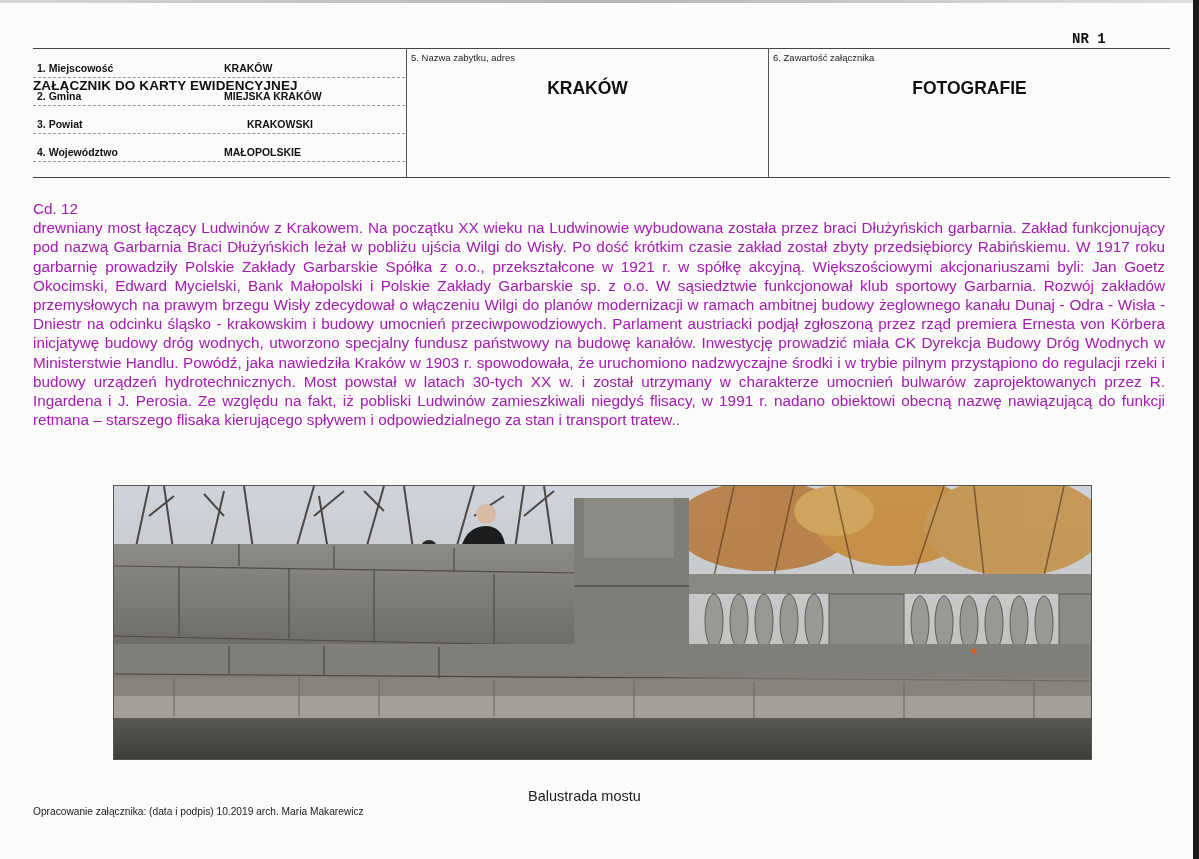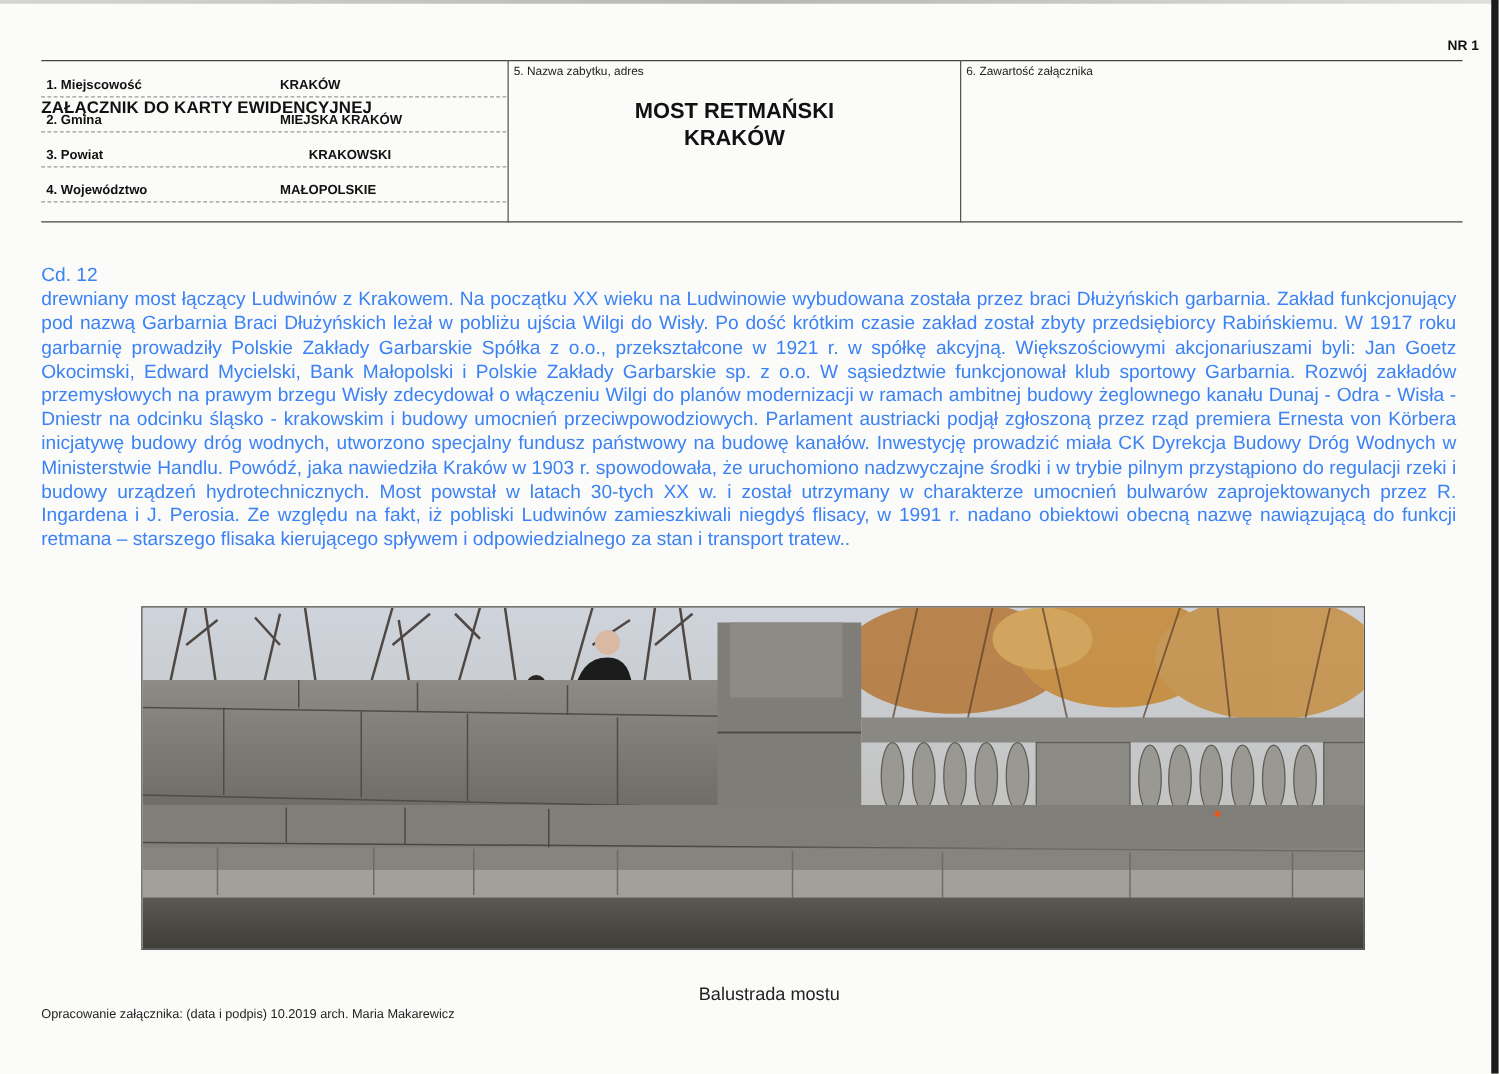--- a/index.html
+++ b/index.html
@@ -3,40 +3,40 @@
   <meta charset="utf-8">
   <style>
     * { box-sizing: border-box; margin: 0; padding: 0; }
     html, body { width: 1199px; height: 859px; background: #fbfbf9; overflow: hidden; }
     body { font-family: "Liberation Sans", sans-serif; color: #111; position: relative; }
 
     .right-edge { position: absolute; right: 0; top: 0; width: 6px; height: 859px; background: #1a1a1a; }
     .top-edge { position: absolute; left: 0; top: 0; width: 1199px; height: 3px; background: linear-gradient(to right, #bbb, #888, #ccc); opacity: 0.6; }
 
     .doc-title { position: absolute; left: 33px; top: 30px; font-size: 13.5px; font-weight: bold; letter-spacing: 0.1px; margin-top: 48px; }
-    .doc-nr { position: absolute; left: 1158px; top: 31px; font-size: 11px; font-weight: bold; }
+    .doc-nr { position: absolute; left: 1072px; top: 31px; font-size: 14px; font-weight: bold; font-family: Liberation Mono, monospace; }
 
     .header-top-line { position: absolute; left: 33px; top: 48px; width: 1137px; height: 1px; background: #444; }
     .header-bottom-line { position: absolute; left: 33px; top: 177px; width: 1137px; height: 1px; background: #444; }
     .vline1 { position: absolute; left: 406px; top: 48px; width: 1px; height: 130px; background: #555; }
     .vline2 { position: absolute; left: 768px; top: 48px; width: 1px; height: 130px; background: #555; }
 
     .field-row { position: absolute; left: 33px; width: 372px; height: 28px; border-bottom: 1px dashed #999; }
     .field-label { position: absolute; left: 4px; bottom: 3px; font-size: 10.5px; font-weight: bold; }
     .field-value { position: absolute; left: 191px; bottom: 3px; font-size: 10.5px; font-weight: bold; }
 
     .box-label { position: absolute; font-size: 9.5px; color: #222; }
     .box-main { position: absolute; text-align: center; font-size: 17.5px; font-weight: bold; line-height: 22px; }
 
-    .body-text { position: absolute; left: 33px; top: 211px; width: 1132px; font-size: 15.3px; line-height: 19.2px; text-align: justify; color: #3b82f6; }
+    .body-text { position: absolute; left: 33px; top: 199px; width: 1132px; font-size: 15.3px; line-height: 19.2px; text-align: justify; color: #a21caf; }
     .body-text .cd { display: block; text-align: left; }
     .body-text .last { text-align-last: left; }
 
     .photo { position: absolute; left: 113px; top: 485px; width: 979px; height: 275px; overflow: hidden; border: 1px solid #555; background: #c9c8c6; }
-    .caption { position: absolute; left: 559px; top: 788px; font-size: 14.5px; color: #222; }
+    .caption { position: absolute; left: 528px; top: 788px; font-size: 14.5px; color: #222; }
     .footer { position: absolute; left: 33px; top: 806px; font-size: 10.2px; color: #222; text-align: right; }
   </style>
 </head>
 <body>
 
 <div class="top-edge"></div>
 <div class="right-edge"></div>
 
 <div class="doc-title">ZAŁĄCZNIK  DO KARTY EWIDENCYJNEJ</div>
 <div class="doc-nr">NR 1</div>
@@ -61,28 +61,28 @@
   </div>
   <div class="field-row" style="top:134px;">
     <span class="field-label">4. Województwo</span>
     <span class="field-value">MAŁOPOLSKIE</span>
   </div>
 </div>
 
 <div>
   <div class="box-label" style="left:411px; top:52px;">5. Nazwa zabytku, adres</div>
   <div class="box-main" style="left:407px; top:77px; width:361px;">
-    <div>MOST RETMAŃSKI</div>
     <div>KRAKÓW</div>
   </div>
 </div>
 
 <div>
   <div class="box-label" style="left:773px; top:52px;">6. Zawartość załącznika</div>
   <div class="box-main" style="left:769px; top:77px; width:401px;">
+    <div>FOTOGRAFIE</div>
   </div>
 </div>
 
 <div class="body-text">
   <span class="cd">Cd. 12</span>
   <div class="last">drewniany most łączący Ludwinów z Krakowem. Na początku XX wieku na Ludwinowie wybudowana została przez braci Dłużyńskich garbarnia. Zakład funkcjonujący pod nazwą Garbarnia Braci Dłużyńskich leżał w pobliżu ujścia Wilgi do Wisły. Po dość krótkim czasie zakład został zbyty przedsiębiorcy Rabińskiemu. W 1917 roku garbarnię prowadziły Polskie Zakłady Garbarskie Spółka z o.o., przekształcone w 1921 r. w spółkę akcyjną. Większościowymi akcjonariuszami byli: Jan Goetz Okocimski, Edward Mycielski, Bank Małopolski i Polskie Zakłady Garbarskie sp. z o.o. W sąsiedztwie funkcjonował klub sportowy Garbarnia. Rozwój zakładów przemysłowych na prawym brzegu Wisły zdecydował o włączeniu Wilgi do planów modernizacji w ramach ambitnej budowy żeglownego kanału Dunaj - Odra - Wisła - Dniestr na odcinku śląsko - krakowskim i budowy umocnień przeciwpowodziowych. Parlament austriacki podjął zgłoszoną przez rząd premiera Ernesta von Körbera inicjatywę budowy dróg wodnych, utworzono specjalny fundusz państwowy na budowę kanałów. Inwestycję prowadzić miała CK Dyrekcja Budowy Dróg Wodnych w Ministerstwie Handlu. Powódź, jaka nawiedziła Kraków w 1903 r. spowodowała, że uruchomiono nadzwyczajne środki i w trybie pilnym przystąpiono do regulacji rzeki i budowy urządzeń hydrotechnicznych. Most powstał w latach 30-tych XX w. i został utrzymany w charakterze umocnień bulwarów zaprojektowanych przez R. Ingardena i J. Perosia. Ze względu na fakt, iż pobliski Ludwinów zamieszkiwali niegdyś flisacy, w 1991 r. nadano obiektowi obecną nazwę nawiązującą do funkcji retmana – starszego flisaka kierującego spływem i odpowiedzialnego za stan i transport tratew..</div>
 </div>
 
 <div class="photo">
   <svg width="979" height="275" viewBox="0 0 979 275">

